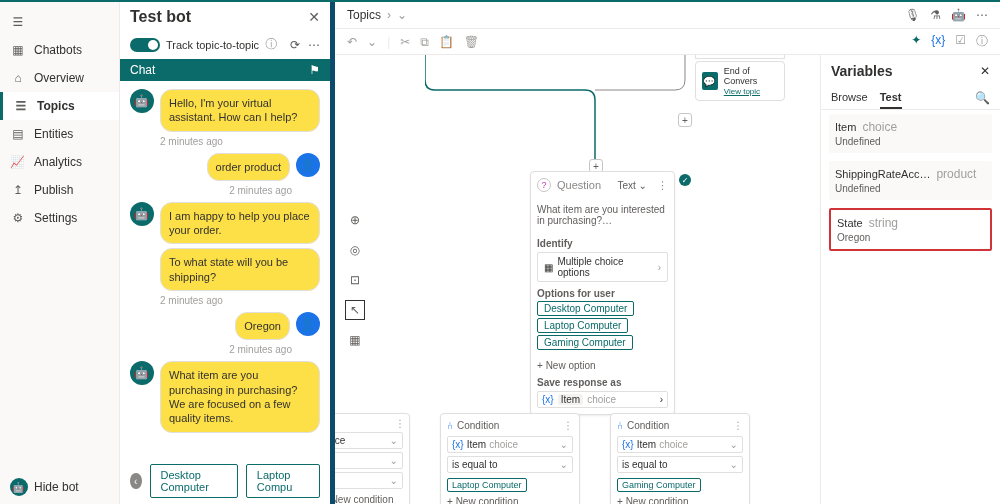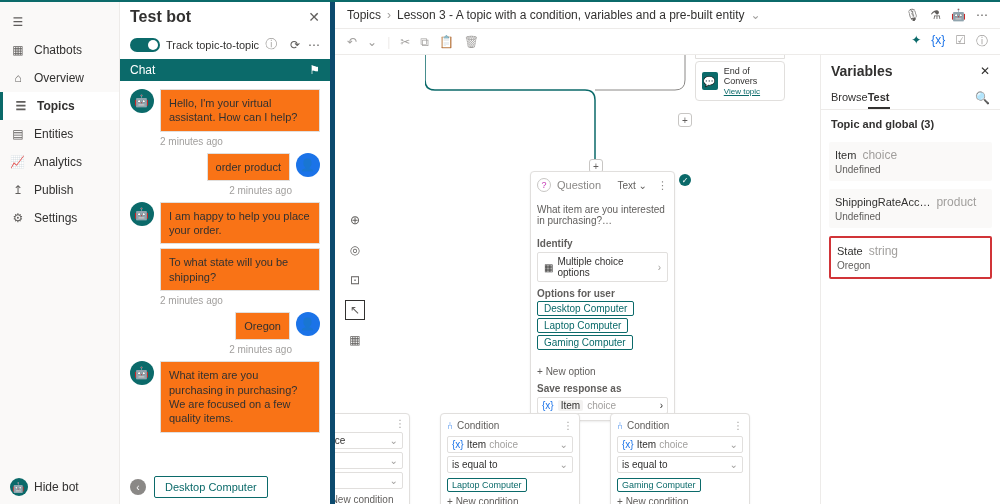--- a/index.html
+++ b/index.html
@@ -18,21 +18,21 @@
 .testhead .close{font-size:14px;color:#605e5c}
 .testtrack{display:flex;align-items:center;gap:6px;padding:4px 10px 6px}
 .toggle{width:30px;height:14px;border-radius:7px;background:#0b6a6a;position:relative}
 .toggle::after{content:"";position:absolute;right:2px;top:2px;width:10px;height:10px;background:#fff;border-radius:50%}
 .chatbar{background:#0b6a6a;color:#fff;display:flex;align-items:center;justify-content:space-between;padding:4px 10px;font-size:12px}
 .chatbody{flex:1;overflow:auto;padding:8px 10px}
 .msgrow{display:flex;gap:6px;margin-bottom:4px}
 .msgrow.right{justify-content:flex-end}
 .avatar{width:24px;height:24px;border-radius:50%;background:#0b6a6a;color:#fff;display:flex;align-items:center;justify-content:center;flex:none}
 .uavatar{width:24px;height:24px;border-radius:50%;background:#1b73e8;color:#fff;display:flex;align-items:center;justify-content:center;flex:none}
-.bubble{border:1px solid #e1dfdd;border-radius:0;padding:6px 8px;font-size:11px;max-width:160px;background:#f97316;line-height:1.3}
+.bubble{border:1px solid #e1dfdd;border-radius:12px;padding:6px 8px;font-size:11px;max-width:160px;background:#fde047;line-height:1.3}
 .ts{font-size:10px;color:#a19f9d;margin:2px 0 6px 30px}
 .ts.right{text-align:right;margin:2px 28px 6px 0}
 .quick{display:flex;gap:8px;padding:6px 10px;align-items:center}
 .quick .back{width:16px;height:16px;border-radius:50%;background:#8a8886;color:#fff;display:flex;align-items:center;justify-content:center;font-size:10px}
 .qbtn{border:1px solid #0b6a6a;color:#0b6a6a;padding:4px 10px;border-radius:2px;background:#fff;font-size:11px}
 .inputrow{display:flex;align-items:center;border-top:1px solid #edebe9;padding:6px 8px;gap:6px}
 .inputrow input{flex:1;border:none;outline:none;font-size:11px;font-style:italic;color:#605e5c}
 .send{color:#0b6a6a;font-size:14px}
 .main{flex:1;display:flex;flex-direction:column;min-width:0}
 .crumbs{display:flex;align-items:center;gap:6px;padding:6px 12px;border-bottom:1px solid #edebe9;font-size:12px}
@@ -48,41 +48,41 @@
 .node{position:absolute;background:#fff;border:1px solid #e1dfdd;border-radius:4px;box-shadow:0 1px 2px rgba(0,0,0,.08)}
 .qnode{left:195px;top:116px;width:145px;padding:6px}
 .qnode .qh{display:flex;align-items:center;gap:6px;color:#8a8886;font-size:11px}
 .qnode .qicon{width:14px;height:14px;border-radius:50%;border:1px solid #c8c6c4;display:flex;align-items:center;justify-content:center;color:#c43ab5;font-size:9px}
 .qnode .qtype{margin-left:auto;font-size:10px;color:#605e5c}
 .qnode .qtxt{font-size:10px;color:#605e5c;margin:12px 0}
 .qnode .section{font-size:10px;color:#605e5c;font-weight:600;margin-top:6px}
 .qbox{border:1px solid #e1dfdd;border-radius:2px;padding:3px 6px;font-size:10px;display:flex;align-items:center;gap:4px;margin-top:3px}
 .qbox .chev{margin-left:auto;color:#a19f9d}
 .chip{display:inline-block;border:1px solid #0b6a6a;color:#0b6a6a;padding:1px 6px;border-radius:2px;font-size:10px;margin:2px 2px 0 0}
-.newopt{font-size:10px;color:#605e5c;margin-top:16px}
+.newopt{font-size:10px;color:#605e5c;margin-top:10px}
 .saveresp{border:1px solid #e1dfdd;border-radius:2px;padding:2px 4px;display:flex;align-items:center;gap:4px;font-size:10px;margin-top:3px}
 .saveresp .varpill{background:#f3f2f1;border-radius:2px;padding:0 3px}
 .saveresp .tlabel{color:#a19f9d}
 .check{position:absolute;left:344px;top:119px;width:12px;height:12px;border-radius:50%;background:#0b6a6a;color:#fff;font-size:8px;display:flex;align-items:center;justify-content:center}
 .endconv{position:absolute;left:360px;top:6px;width:90px;border:1px solid #e1dfdd;border-radius:4px;padding:4px 6px;font-size:9px;display:flex;gap:6px;align-items:center;background:#fff}
 .endconv .eic{width:18px;height:18px;background:#0b6a6a;color:#fff;border-radius:2px;display:flex;align-items:center;justify-content:center;font-size:10px}
 .endconv a{color:#0b6a6a;text-decoration:underline;font-size:8px}
 .redirect{position:absolute;left:360px;top:-14px;width:90px;height:18px;border:1px solid #e1dfdd;border-radius:4px 4px 0 0;background:#fff;font-size:9px;padding:2px 6px;display:flex;align-items:center;gap:4px;overflow:hidden}
 .plus{position:absolute;width:14px;height:14px;border:1px solid #c8c6c4;border-radius:3px;background:#fff;display:flex;align-items:center;justify-content:center;font-size:10px;color:#605e5c}
 .cond{width:140px;padding:4px;font-size:10px}
 .cond .ch{display:flex;align-items:center;gap:4px;color:#605e5c;padding:2px}
 .cond .cicon{color:#1b73e8}
 .cond .more{margin-left:auto;color:#a19f9d}
 .cond .fld{border:1px solid #e1dfdd;border-radius:2px;padding:2px 4px;margin:3px 2px;display:flex;align-items:center;gap:3px}
 .cond .fld .chev{margin-left:auto;color:#a19f9d}
 .cond .val{border:1px solid #0b6a6a;color:#0b6a6a;padding:1px 4px;border-radius:2px;font-size:9px;display:inline-block;margin:2px}
 .varpanel{width:180px;border-left:1px solid #edebe9;display:flex;flex-direction:column}
 .varhead{display:flex;align-items:center;justify-content:space-between;padding:8px 10px}
 .varhead h3{margin:0;font-size:14px;font-weight:600}
-.vartabs{display:flex;gap:0;padding:0 10px;border-bottom:1px solid #edebe9}
+.vartabs{display:flex;gap:12px;padding:0 10px;border-bottom:1px solid #edebe9}
 .vartabs .vt{padding:4px 0;font-size:11px;cursor:pointer}
 .vartabs .vt.sel{font-weight:600;border-bottom:2px solid #323130}
 .vartabs .srch{margin-left:auto;color:#0b6a6a;font-size:12px;padding:4px 0}
 .varsect{padding:8px 10px;font-size:11px;font-weight:600}
 .varitem{margin:4px 8px;padding:6px;background:#faf9f8;border-radius:2px}
 .varitem .vn{font-size:11px}
 .varitem .vt2{color:#a19f9d;margin-left:6px}
 .varitem .vv{font-size:10px;color:#605e5c;margin-top:2px}
 .varitem.hl{border:2px solid #d13438;background:#fff}
 svg.line{position:absolute;pointer-events:none}
@@ -176,28 +176,28 @@
       <div class="ts right">2 minutes ago</div>
       <div class="msgrow">
           <div class="avatar">🤖</div>
           <div class="bubble">What item are you purchasing in purchasing? We are focused on a few quality items.</div>
         </div>
 
     </div>
     <div class="quick">
       <span class="back">‹</span>
       <span class="qbtn">Desktop Computer</span>
+      <span class="qbtn">Laptop Compu</span>
     </div>
   </div>
 
   <div class="main">
     <div class="crumbs">
       <span>Topics</span>
       <span class="sep">›</span>
-      <span>Lesson 3 - A topic with a condition, variables and a pre-built entity</span>
       <span class="sep">⌄</span>
       <div class="tools">
         <span>🎙</span>
         <span>⚗</span>
         <span>🤖</span>
         <span>⋯</span>
       </div>
     </div>
     <div class="toolbar">
       <span>↶</span>
@@ -326,21 +326,20 @@
       <div class="varpanel">
         <div class="varhead">
             <h3>Variables</h3>
             <span>✕</span>
           </div>
         <div class="vartabs">
           <span class="vt">Browse</span>
           <span class="vt sel">Test</span>
           <span class="srch">🔍</span>
         </div>
-        <div class="varsect">Topic and global (3)</div>
         <div class="varitem">
           <span class="vn">Item</span><span class="vt2">choice</span>
           <div class="vv">Undefined</div>
         </div>
         <div class="varitem">
           <span class="vn">ShippingRateAcc…</span><span class="vt2">product</span>
           <div class="vv">Undefined</div>
         </div>
         <div class="varitem hl">
           <span class="vn">State</span><span class="vt2">string</span>

